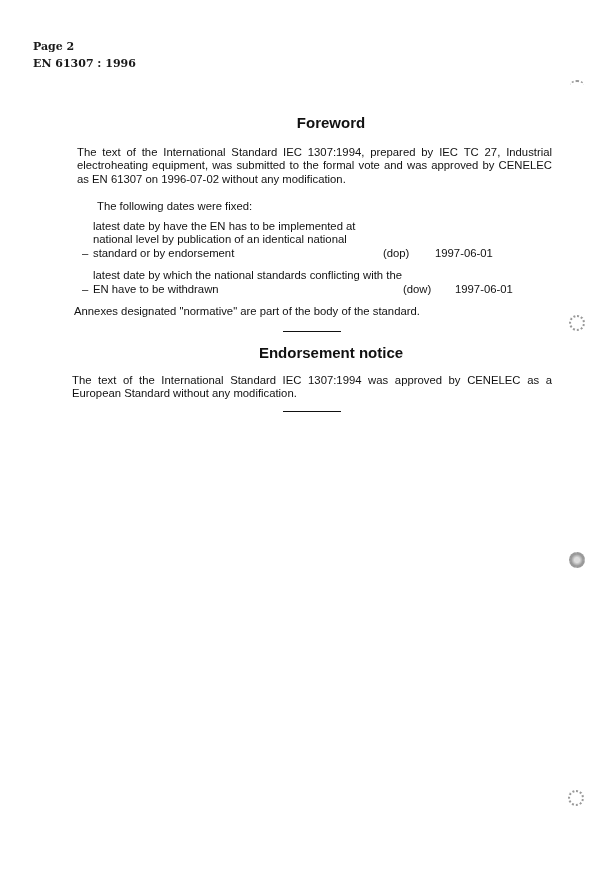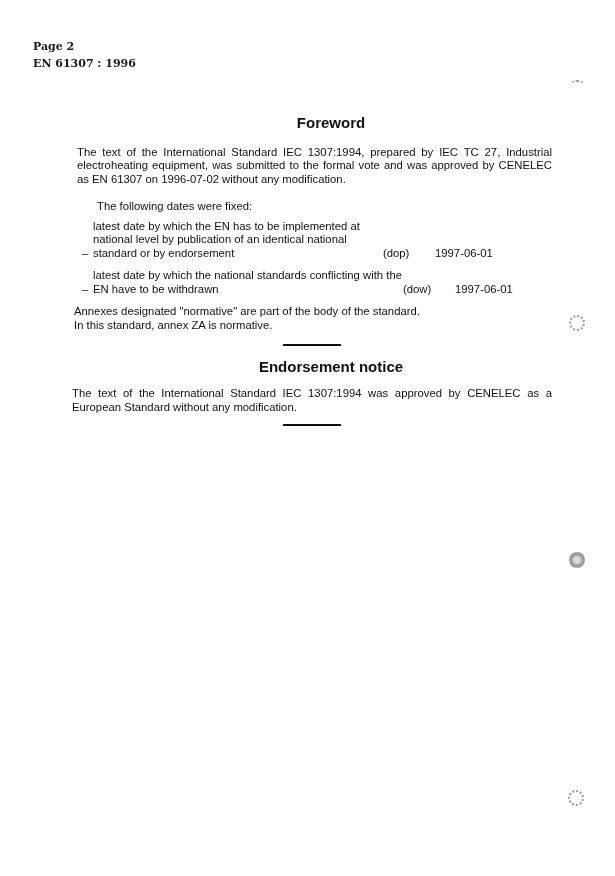--- a/index.html
+++ b/index.html
@@ -113,35 +113,34 @@
 
 <div class="content">
   <div class="section-title">Foreword</div>
 
   <p class="para justify-last">The text of the International Standard IEC 1307:1994, prepared by IEC TC 27, Industrial electroheating equipment, was submitted to the formal vote and was approved by CENELEC as EN 61307 on 1996-07-02 without any modification.</p>
 
   <p class="para" style="margin-bottom:6px;margin-left:23px;">The following dates were fixed:</p>
 
   <div class="date-item">
     <span class="dash">–</span>
-    <span class="desc" style="max-width:290px;">latest date by which the EN has to be implemented at national level by publication of an identical national standard or by endorsement</span>
+    <span class="desc" style="max-width:290px;">latest date by have the EN has to be implemented at national level by publication of an identical national standard or by endorsement</span>
     <span class="abbr">(dop)</span>
     <span class="date">1997-06-01</span>
   </div>
 
   <div class="date-item">
     <span class="dash">–</span>
     <span class="desc" style="max-width:310px;">latest date by which the national standards conflicting with the EN have to be withdrawn</span>
     <span class="abbr">(dow)</span>
     <span class="date">1997-06-01</span>
   </div>
 
   <div class="annex-lines">
     <div>Annexes designated "normative" are part of the body of the standard.</div>
-    <div>In this standard, annex ZA is normative.</div>
   </div>
 
   <div class="rule"></div>
 
   <div class="section-title" style="margin-bottom:14px;">Endorsement notice</div>
 
   <p class="endorse-para">The text of the International Standard IEC 1307:1994 was approved by CENELEC as a European Standard without any modification.</p>
 
   <div class="rule" style="margin-top:10px;"></div>
 </div>

